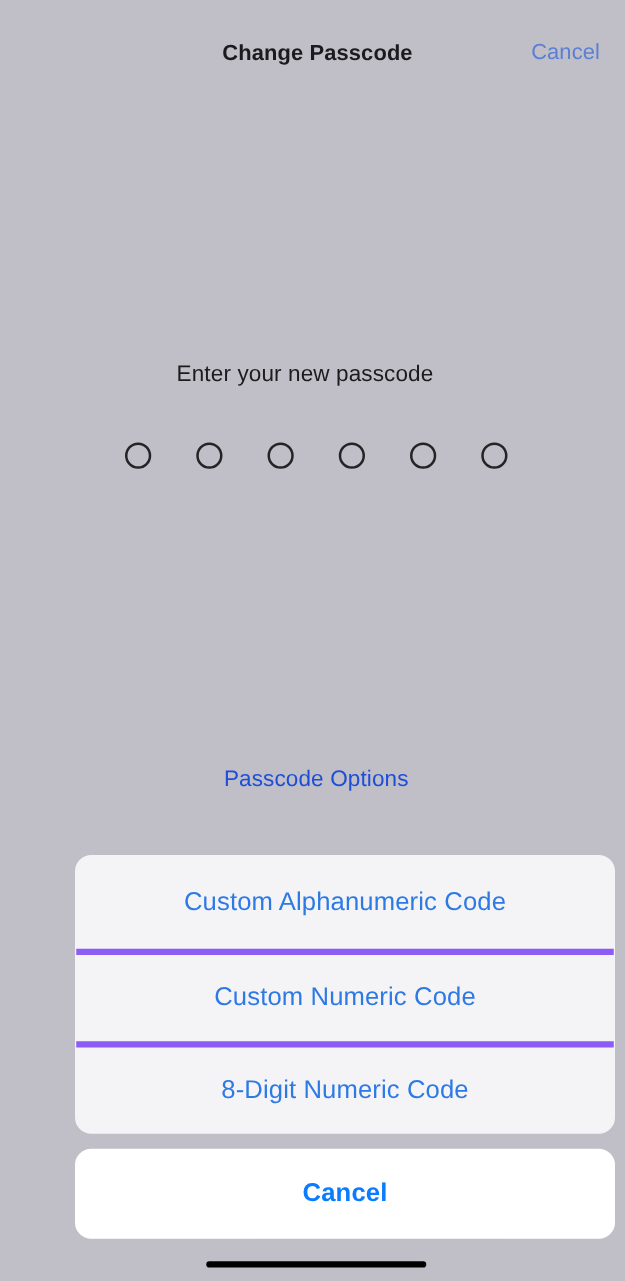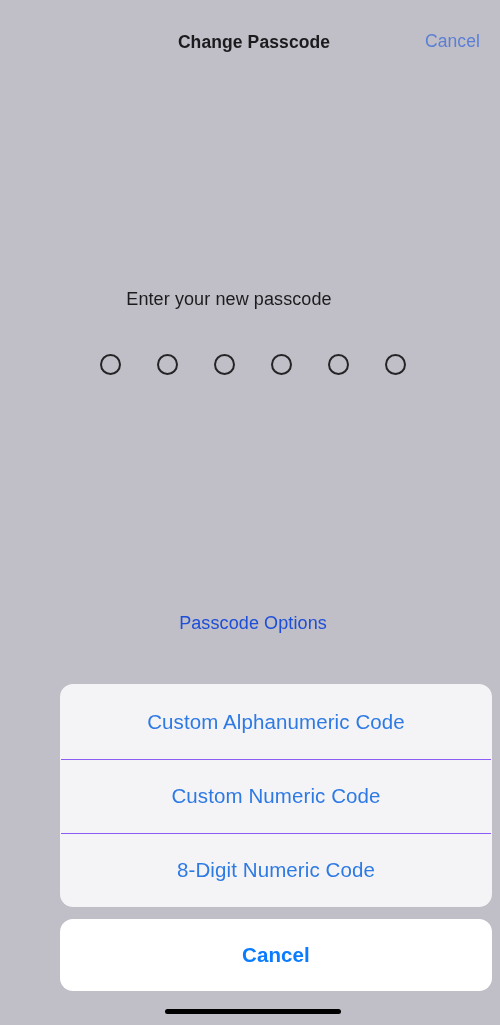--- a/index.html
+++ b/index.html
@@ -45,21 +45,21 @@
     font-size: 17.5px;
     font-weight: normal;
     color: #5b7fd4;
     letter-spacing: 0.1px;
   }
 
   
   .prompt {
     position: absolute;
     top: 286px;
-    left: 0;
+    left: 15px;
     width: 452px;
     text-align: center;
     font-size: 18px;
     color: #1c1c1e;
     letter-spacing: 0.1px;
   }
 
   .dots-row {
     position: absolute;
     top: 350px;
@@ -110,21 +110,21 @@
     display: flex;
     align-items: center;
     justify-content: center;
     font-size: 20.5px;
     color: #2d7ae5;
     letter-spacing: 0.1px;
     position: relative;
   }
 
   .sheet-row + .sheet-row {
-    border-top: 1px solid #8b5cf6;
+    border-top: 5px solid #8b5cf6;
   }
 
   .sheet-cancel {
     margin-top: 12px;
     height: 72px;
     background: #ffffff;
     border-radius: 13px;
     display: flex;
     align-items: center;
     justify-content: center;

